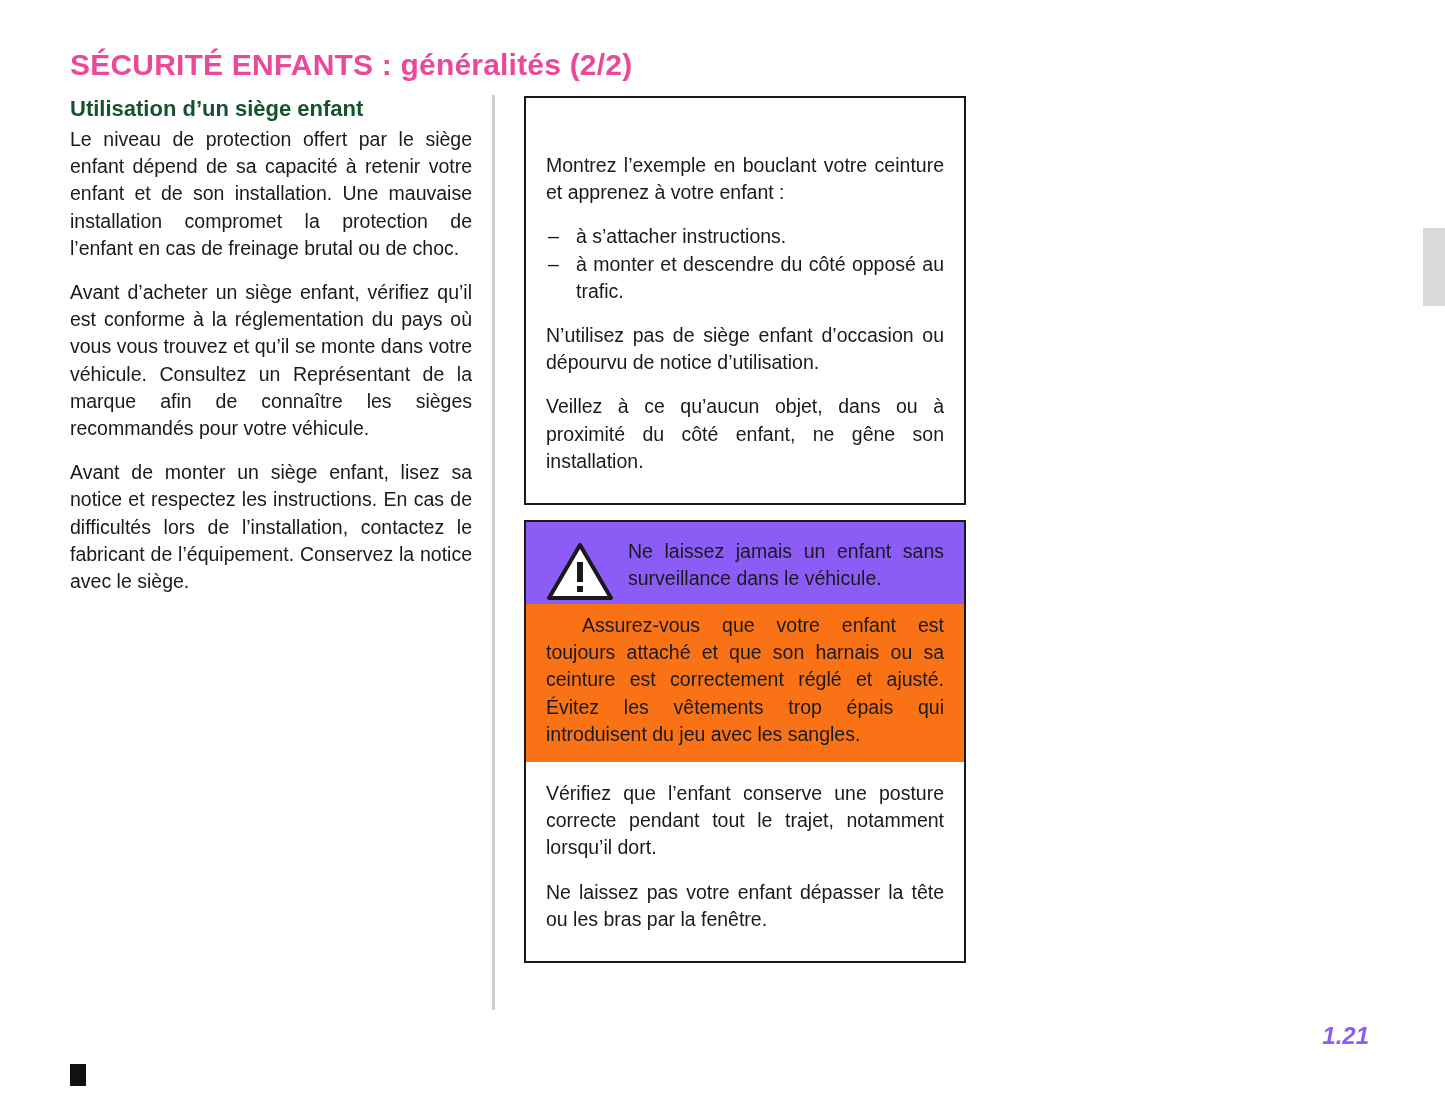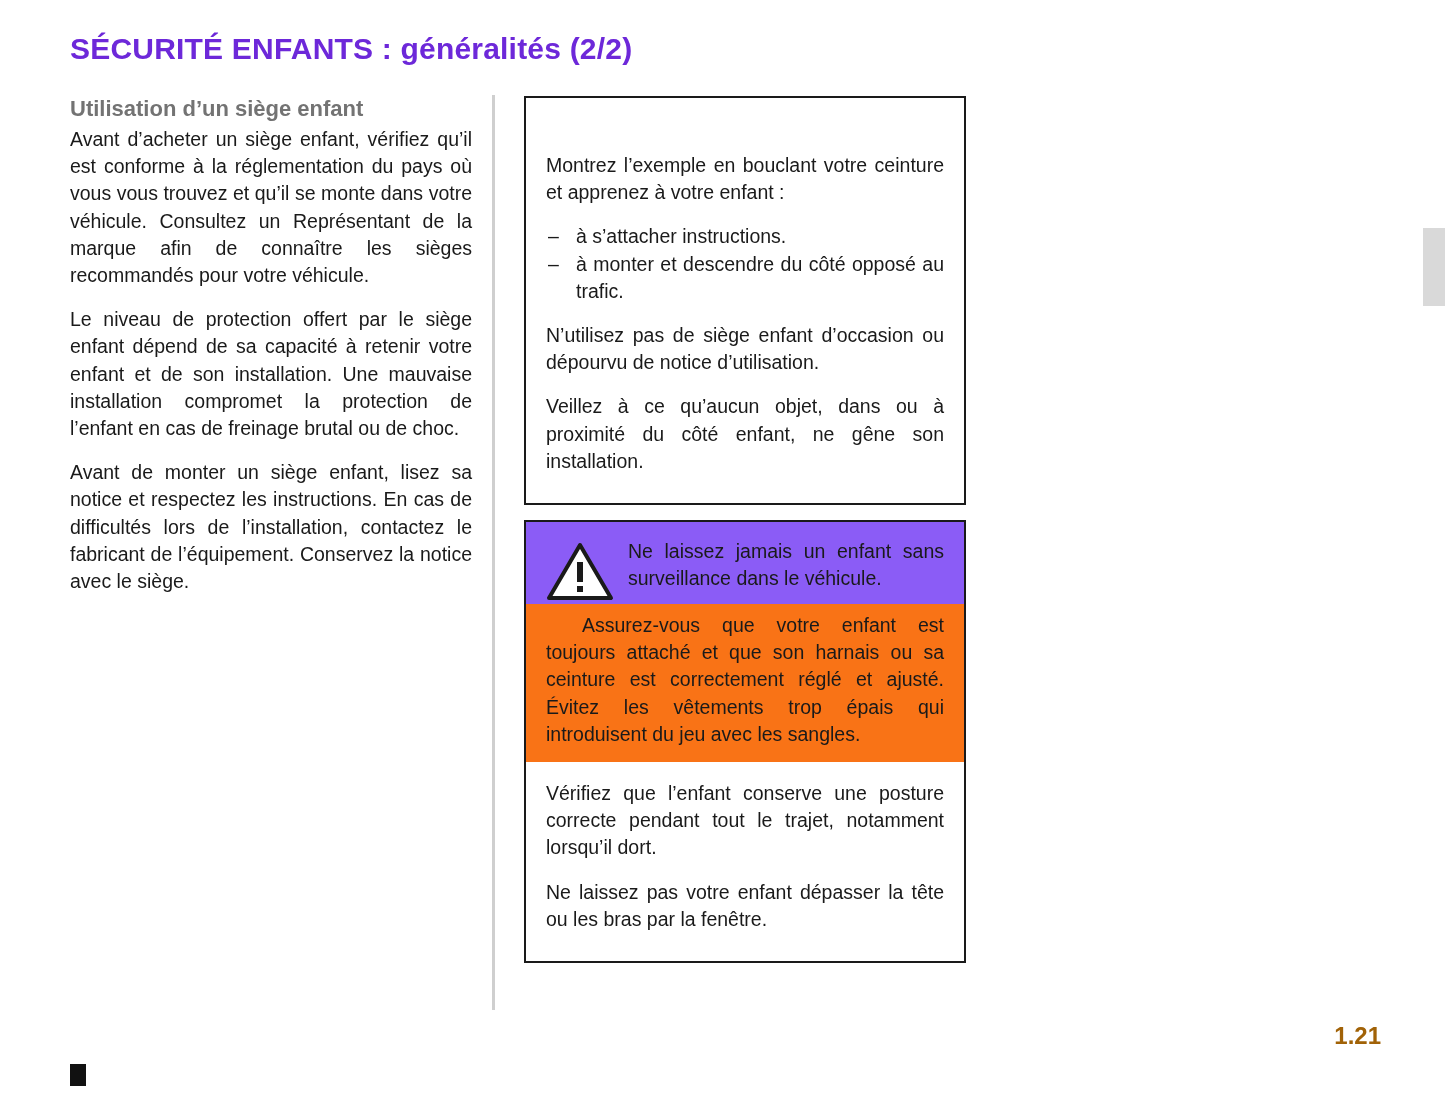--- a/index.html
+++ b/index.html
@@ -27,25 +27,25 @@
     right: 0;
     top: 228px;
     width: 22px;
     height: 78px;
     background: #d9d9d9;
   }
   
   .page-title {
     position: absolute;
     left: 70px;
-    top: 32px;
+    top: 48px;
     font-size: 30px;
     font-weight: bold;
     letter-spacing: 0.2px;
-    color: #6d28d9;
+    color: #ec4899;
   }
   
   .col-divider {
     position: absolute;
     left: 492px;
     top: 95px;
     width: 3px;
     height: 915px;
     background: #cfcfcf;
   }
@@ -53,21 +53,21 @@
   .left-col {
     position: absolute;
     left: 70px;
     top: 96px;
     width: 402px;
   }
   .subhead {
     font-size: 22px;
     font-weight: bold;
     margin: 0 0 4px 0;
-    color: #737373;
+    color: #14532d;
   }
   .para {
     font-size: 19.5px;
     line-height: 27.2px;
     text-align: justify;
     margin: 0 0 17px 0;
     hyphens: manual;
   }
   .para:last-child { margin-bottom: 0; }
 
@@ -144,25 +144,26 @@
   }
   .warn-rest {
     padding-top: 18px;
   }
   .warn-rest .para { margin-bottom: 17px; }
   .warn-rest .para:last-child { margin-bottom: 0; }
 
   
   .folio {
     position: absolute;
-    right: 64px;
+    right: 76px;
     top: 1022px;
     font-size: 24px;
     font-weight: bold;
-    color: #a16207;
+    color: #8b5cf6;
+    font-style: italic;
   }
   .corner-mark {
     position: absolute;
     left: 70px;
     top: 1064px;
     width: 16px;
     height: 22px;
     background: #111;
   }
 </style>
@@ -172,22 +173,22 @@
 <div class="page">
 
   <div class="edge-tab"></div>
 
   <div class="page-title">SÉCURITÉ ENFANTS : généralités (2/2)</div>
 
   <div class="col-divider"></div>
 
   <div class="left-col">
     <h2 class="subhead">Utilisation d’un siège enfant</h2>
+    <p class="para">Le niveau de protection offert par le siège enfant dépend de sa capacité à retenir votre enfant et de son installation. Une mauvaise installation compromet la protection de l’enfant en cas de freinage brutal ou de choc.</p>
     <p class="para">Avant d’acheter un siège enfant, vérifiez qu’il est conforme à la réglementation du pays où vous vous trouvez et qu’il se monte dans votre véhicule. Consultez un Représentant de la marque afin de connaître les sièges recommandés pour votre véhicule.</p>
-    <p class="para">Le niveau de protection offert par le siège enfant dépend de sa capacité à retenir votre enfant et de son installation. Une mauvaise installation compromet la protection de l’enfant en cas de freinage brutal ou de choc.</p>
     <p class="para">Avant de monter un siège enfant, lisez sa notice et respectez les instructions. En cas de difficultés lors de l’installation, contactez le fabricant de l’équipement. Conservez la notice avec le siège.</p>
   </div>
 
   <div class="right-col">
 
     <div class="box box-info">
       <p class="para">Montrez l’exemple en bouclant votre ceinture et apprenez à votre enfant :</p>
       <ul class="dash-list">
         <li><span class="dash">–</span><span>à s’attacher instructions.</span></li>
         <li><span class="dash">–</span><span>à monter et descendre du côté opposé au trafic.</span></li>

